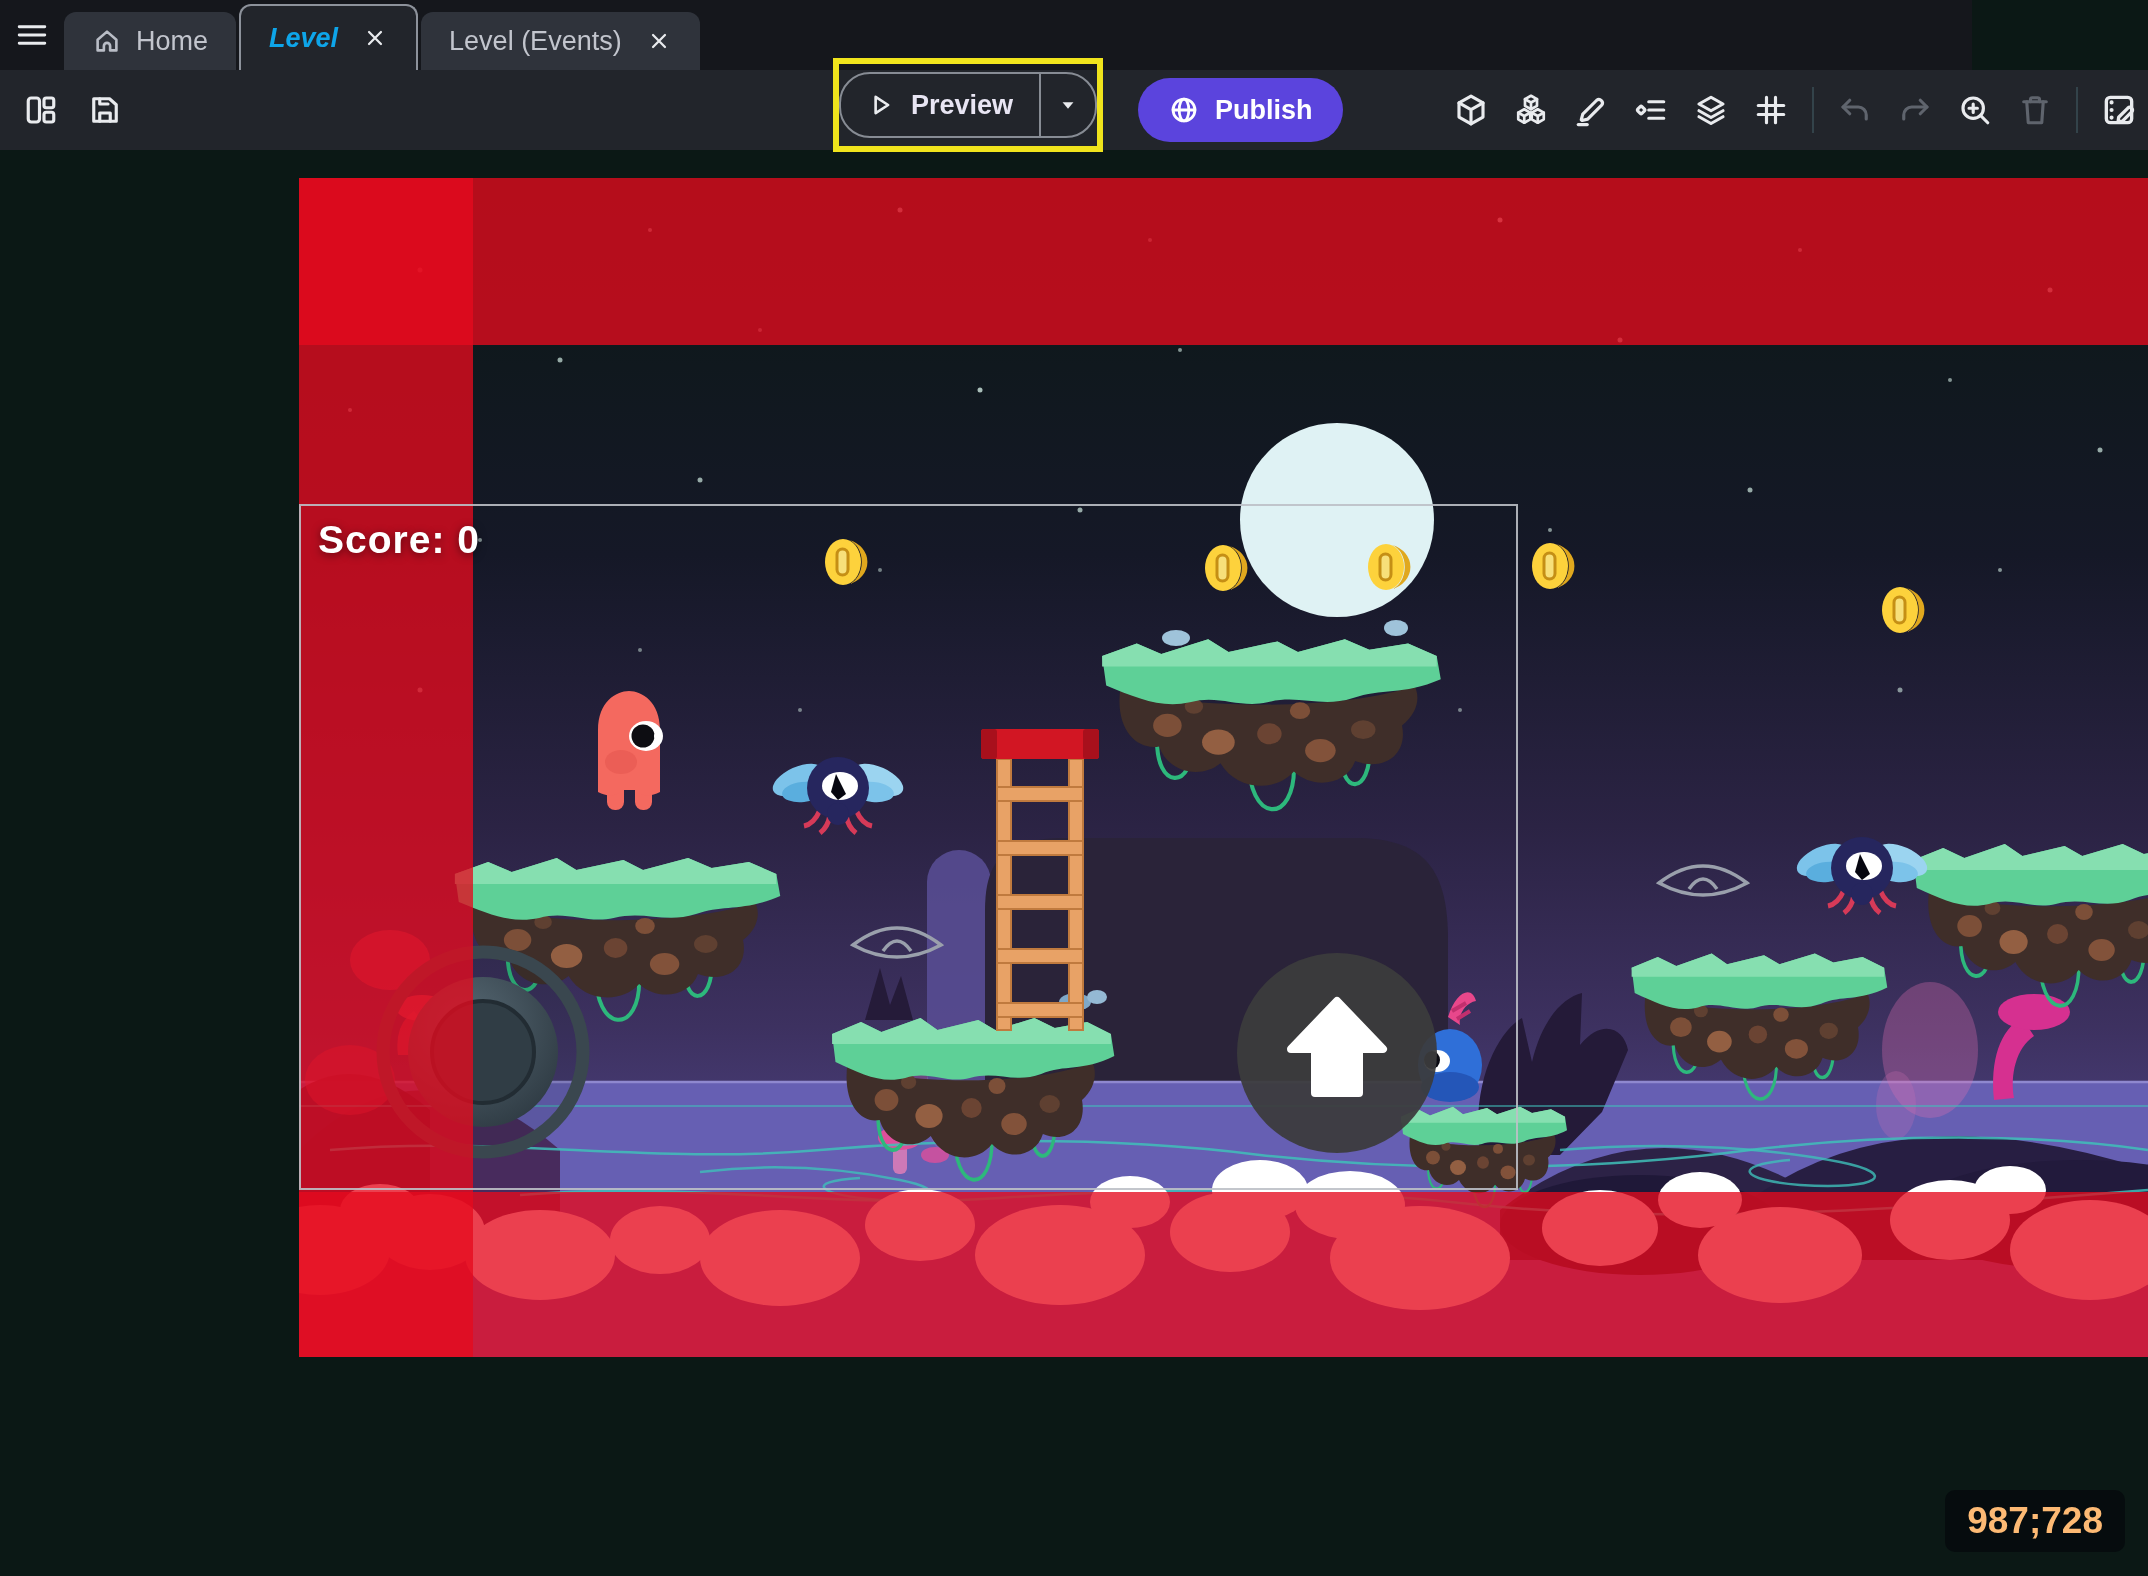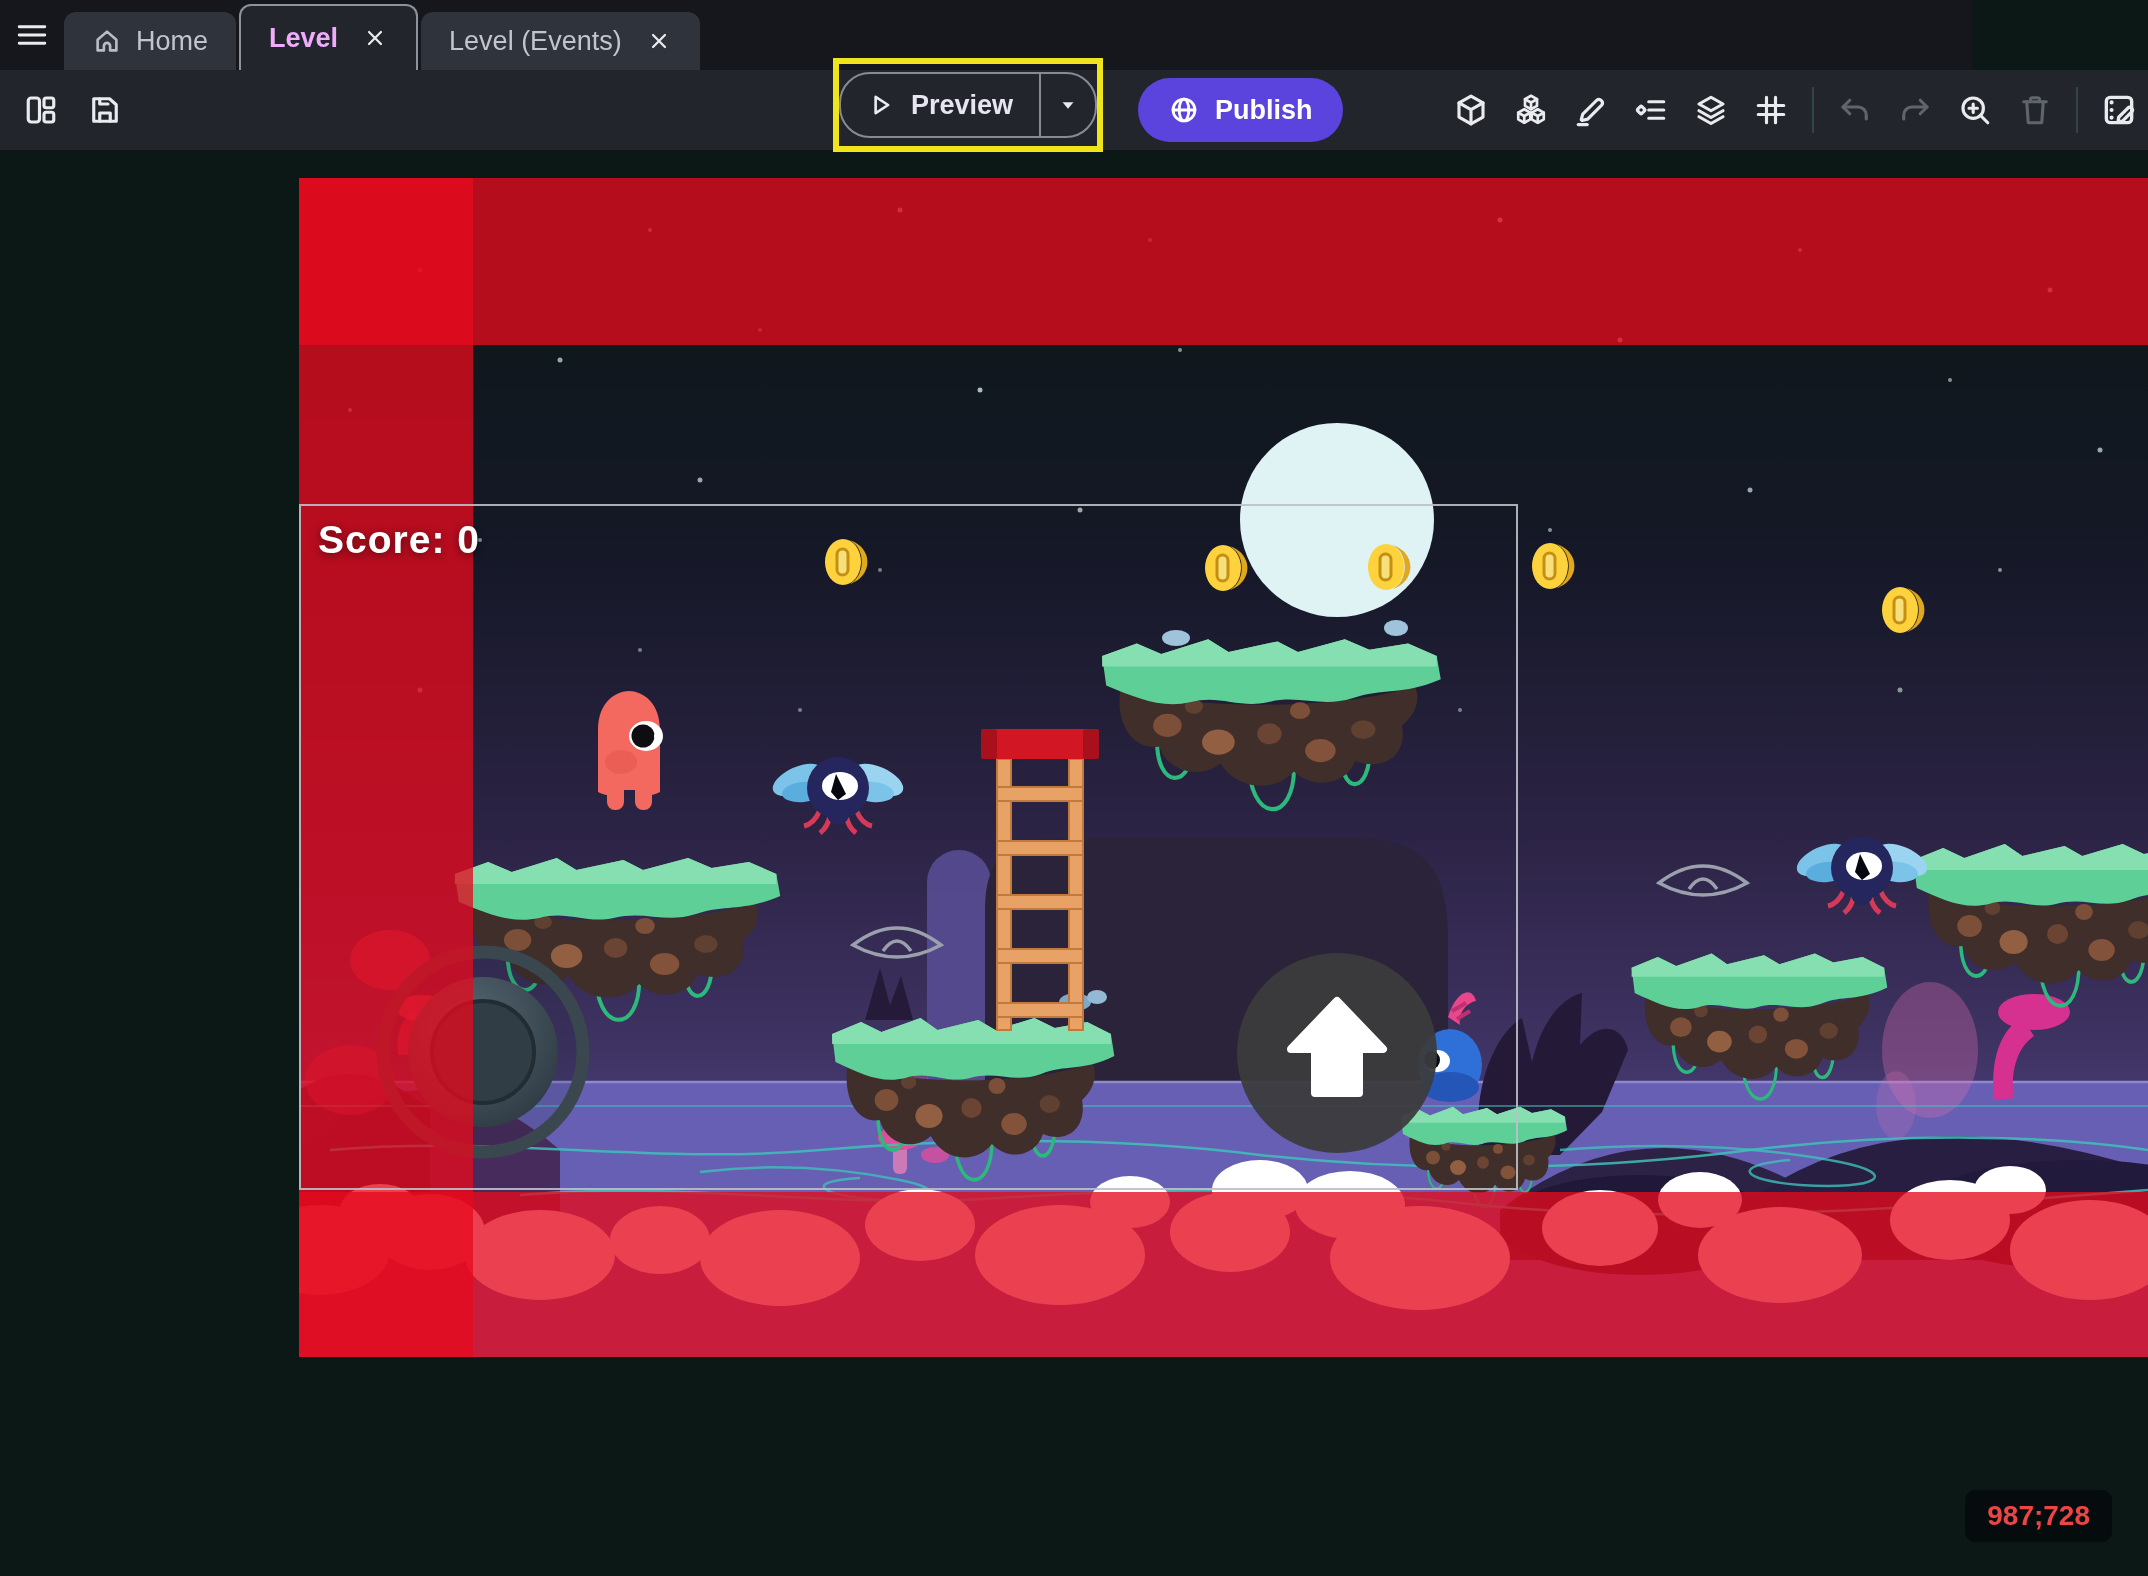--- a/index.html
+++ b/index.html
@@ -6,21 +6,21 @@
   #app{position:relative;width:2148px;height:1576px;overflow:hidden;
        font-family:"Liberation Sans",sans-serif;background:#0b1815;}
   
   .tabbar{position:absolute;left:0;top:0;width:1972px;height:70px;background:#15171c;
           display:flex;align-items:flex-end;}
   .hamburger{width:64px;height:70px;display:flex;align-items:center;justify-content:center;cursor:pointer;}
   .tab{height:58px;display:flex;align-items:center;gap:14px;padding:0 28px;
        background:#2f333b;border-radius:12px 12px 0 0;margin-right:3px;cursor:pointer;}
   .tab .tlabel{font-size:27px;color:#c2c5cd;}
   .tab.active{height:64px;background:#22252b;border:2px solid #8d929b;border-bottom:none;}
-  .tab.active .tlabel{color:#f0abfc;font-weight:700;}
+  .tab.active .tlabel{color:#0ea5e9;font-weight:700;font-style:italic;}
   .closex{width:26px;height:26px;margin-left:10px;}
   
   .toolbar{position:absolute;left:0;top:70px;width:2148px;height:80px;background:#22252b;}
   .tb-left{position:absolute;left:22px;top:0;height:80px;display:flex;align-items:center;gap:26px;}
   .tbtn{width:38px;height:38px;display:flex;align-items:center;justify-content:center;cursor:pointer;}
   .preview-wrap{position:absolute;left:833px;top:-12px;width:270px;height:94px;
                 border:6px solid #f0e41c;box-sizing:border-box;z-index:40;
                 display:flex;align-items:center;justify-content:center;}
   .split-btn{display:flex;align-items:stretch;height:62px;border:2px solid #878c94;border-radius:31px;
              overflow:hidden;background:transparent;text-align:center;}
@@ -34,22 +34,22 @@
   .tb-right{position:absolute;right:10px;top:0;height:80px;display:flex;align-items:center;gap:22px;}
   .vsep{width:2px;height:46px;background:#33434a;}
   .ico{stroke:#e9ebee;fill:none;stroke-width:2.1;stroke-linecap:round;stroke-linejoin:round;}
   .ico.dim{stroke:#5f646d;}
   .ifill{fill:#e9ebee;stroke:none;}
   
   .canvas{position:absolute;left:0;top:150px;width:2148px;height:1426px;background:#0b1815;}
   .scene-svg{position:absolute;left:0;top:0;}
   .score{position:absolute;left:318px;top:518px;font-size:39px;font-weight:800;color:#ffffff;
          letter-spacing:1px;text-shadow:0 2px 8px rgba(0,0,0,.5);z-index:30;}
-  .coords{position:absolute;right:36px;top:1490px;background:rgba(6,10,14,.88);border-radius:10px;
-          padding:10px 22px;font-size:28px;font-weight:700;color:#ef4444;z-index:30;}
+  .coords{position:absolute;right:23px;top:1490px;background:rgba(6,10,14,.88);border-radius:10px;
+          padding:10px 22px;font-size:37px;font-weight:700;color:#fdba74;z-index:30;}
 </style>
 </head>
 <body>
 
 <div id="app">
 
   <div class="tabbar">
     <div class="hamburger">
       <svg width="40" height="34" viewBox="0 0 24 24" class="ico">
         <path d="M3 6.2 H21 M3 12 H21 M3 17.8 H21"></path>

